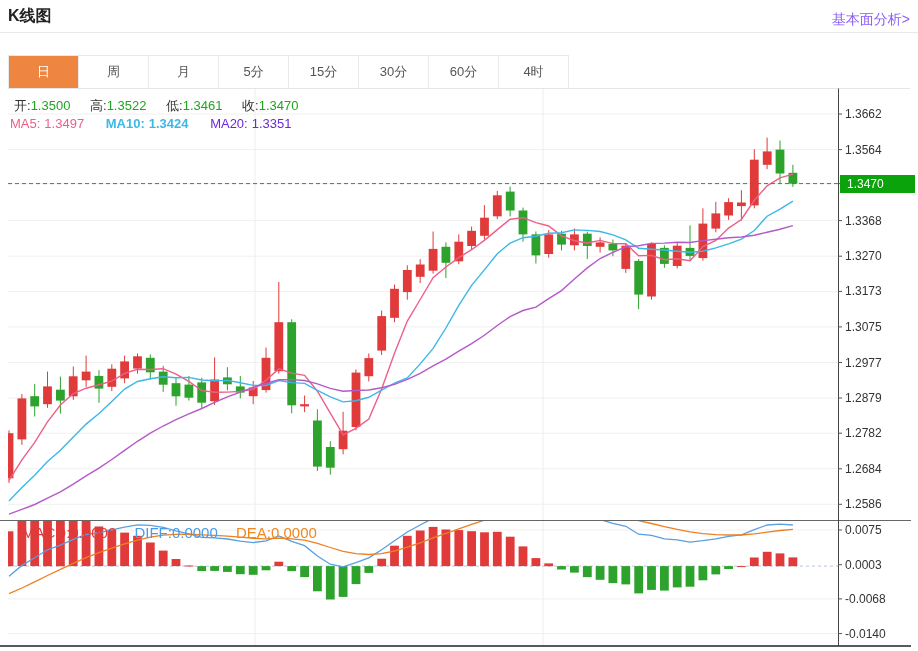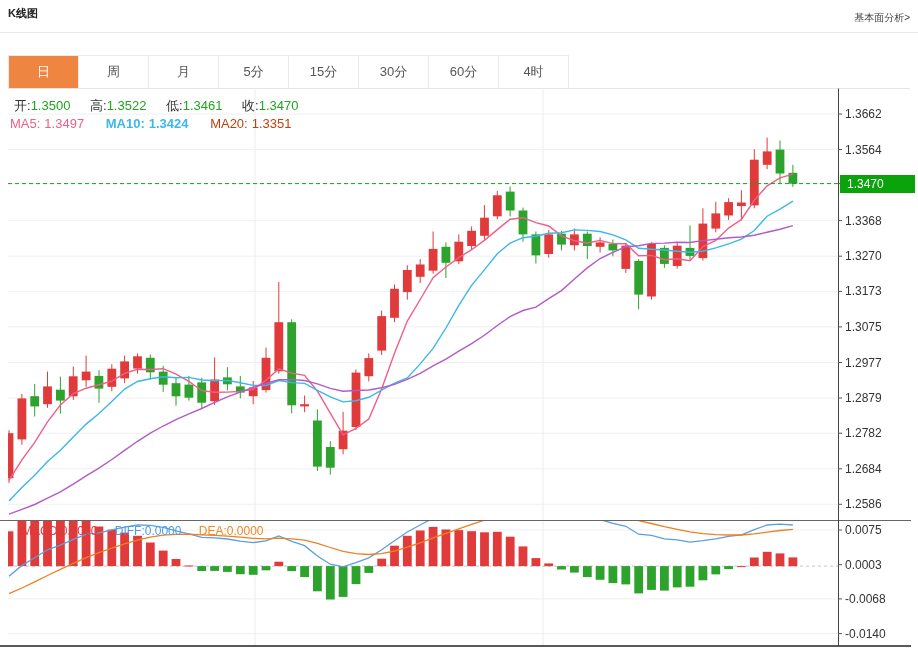--- a/index.html
+++ b/index.html
@@ -1,34 +1,34 @@
 <!DOCTYPE html>
 <html><head>
 <meta charset="utf-8">
 <style>
   html,body{margin:0;padding:0;background:#fff;}
   .page{position:relative;width:918px;height:651px;background:#fff;overflow:hidden;
         font-family:"Liberation Sans","DejaVu Sans",sans-serif;}
-  .title{position:absolute;left:8px;top:6px;font-size:11px;font-weight:bold;color:#222;}
-  .fund-link{position:absolute;right:8px;top:11px;font-size:10px;color:#404040;cursor:pointer;text-decoration:none;}
+  .title{position:absolute;left:8px;top:6px;font-size:16px;font-weight:bold;color:#222;}
+  .fund-link{position:absolute;right:8px;top:11px;font-size:14px;color:#8b5cf6;cursor:pointer;text-decoration:none;}
   .hdr-divider{position:absolute;left:0;top:32px;width:918px;height:1px;background:#e9e9e9;}
   .tabs{position:absolute;left:8px;top:55px;display:flex;border:1px solid #eaeaea;border-bottom:none;z-index:3;}
   .tab{width:69px;height:32px;line-height:32px;text-align:center;font-size:13px;color:#555;
        border-right:1px solid #eaeaea;background:#fff;cursor:pointer;}
   .tab:last-child{border-right:none;}
   .tab.active{background:#ee8540;color:#fff;}
   .legend{position:absolute;white-space:nowrap;z-index:3;font-size:13px;}
   .ohlc{left:14px;top:97px;color:#333;}
   .ohlc .lbl{color:#333;}
   .ohlc .val{color:#1fa51f;margin-right:16px;}
   .ma{left:10px;top:116px;}
   .ma .item{margin-right:18px;}
   .ma .lbl{margin-right:4px;}
-  .c-ma5{color:#ee5f88;text-align:right;} .c-ma10{color:#3cb8e8;font-weight:bold;} .c-ma20{color:#c2410c;}
-  .macdleg{left:22px;top:524px;font-size:12px;}
+  .c-ma5{color:#ee5f88;text-align:right;} .c-ma10{color:#3cb8e8;font-weight:bold;} .c-ma20{color:#6d28d9;}
+  .macdleg{left:22px;top:524px;font-size:15px;}
   .macdleg .item{margin-right:14px;}
   .c-macd{color:#e03a3a;} .c-diff{color:#4a9ce8;} .c-dea{color:#ee8822;}
   .price-tag{position:absolute;left:840px;top:175px;width:68px;height:18px;background:#0ba30b;
              color:#fff;font-size:12px;line-height:18px;padding-left:7px;z-index:3;}
   svg text{font-family:"Liberation Sans","DejaVu Sans",sans-serif;}
   #chart-svg{position:absolute;left:0;top:0;z-index:1;}
 </style>
 </head>
 <body>
 

